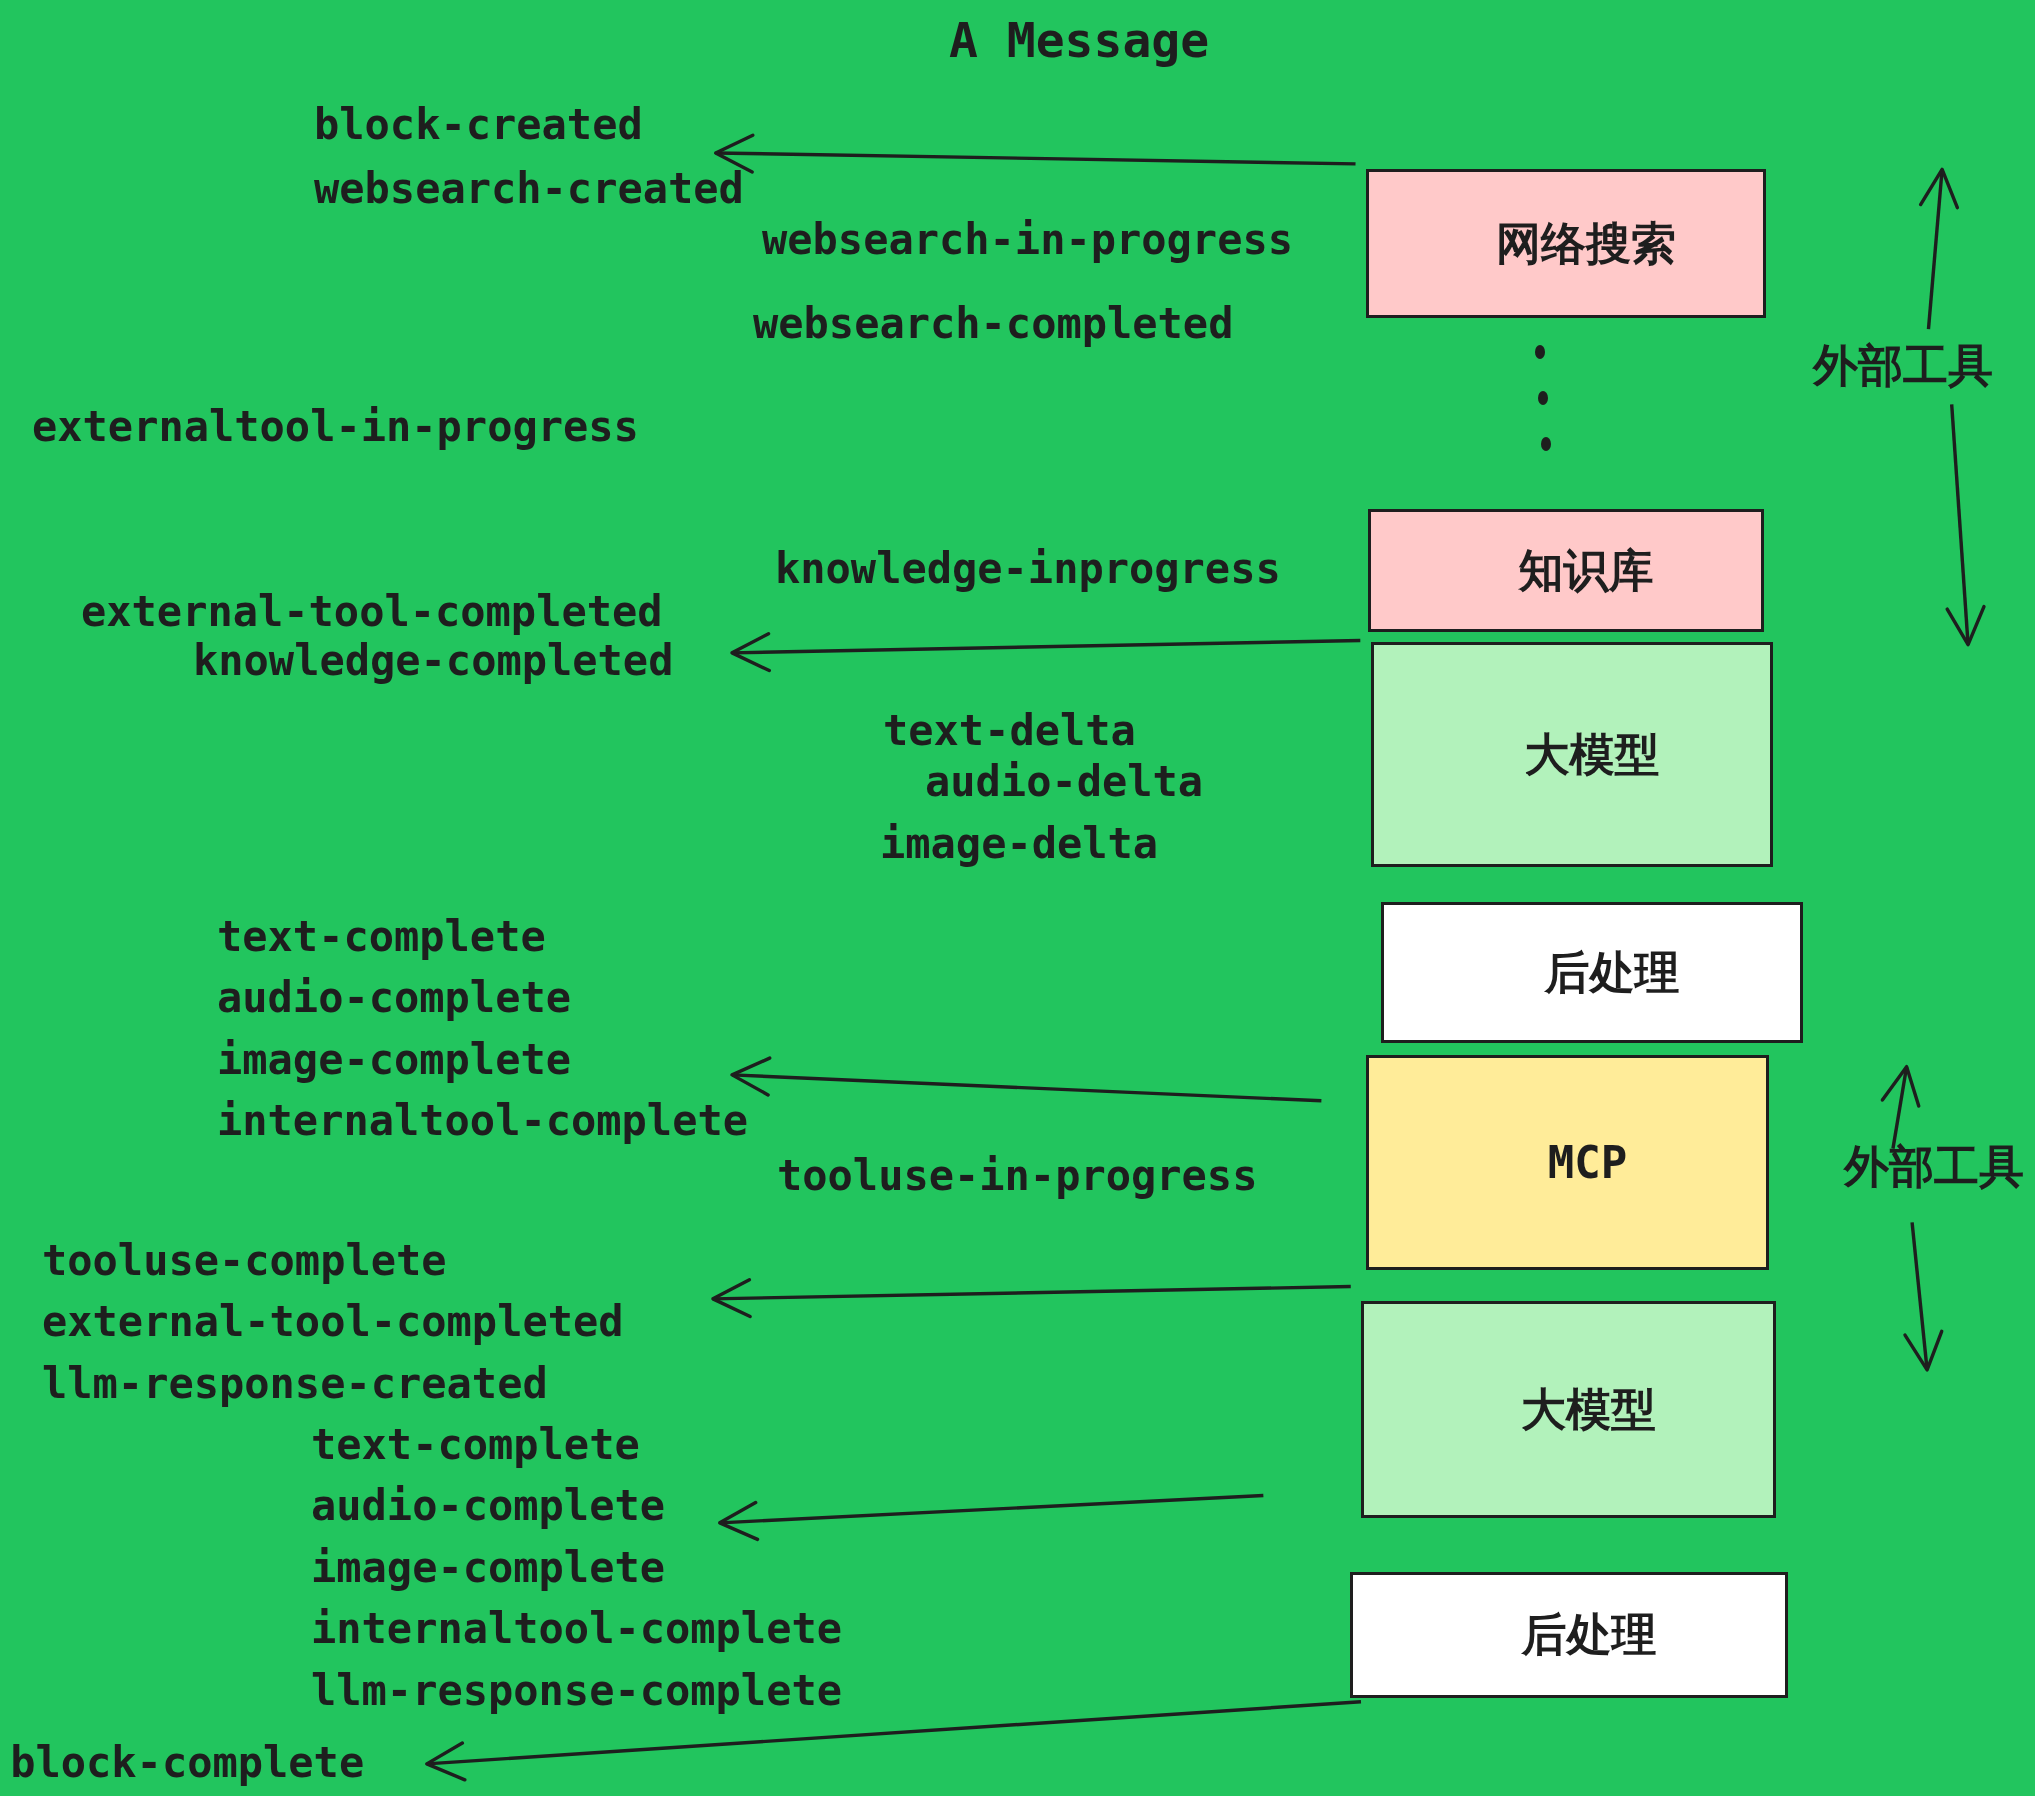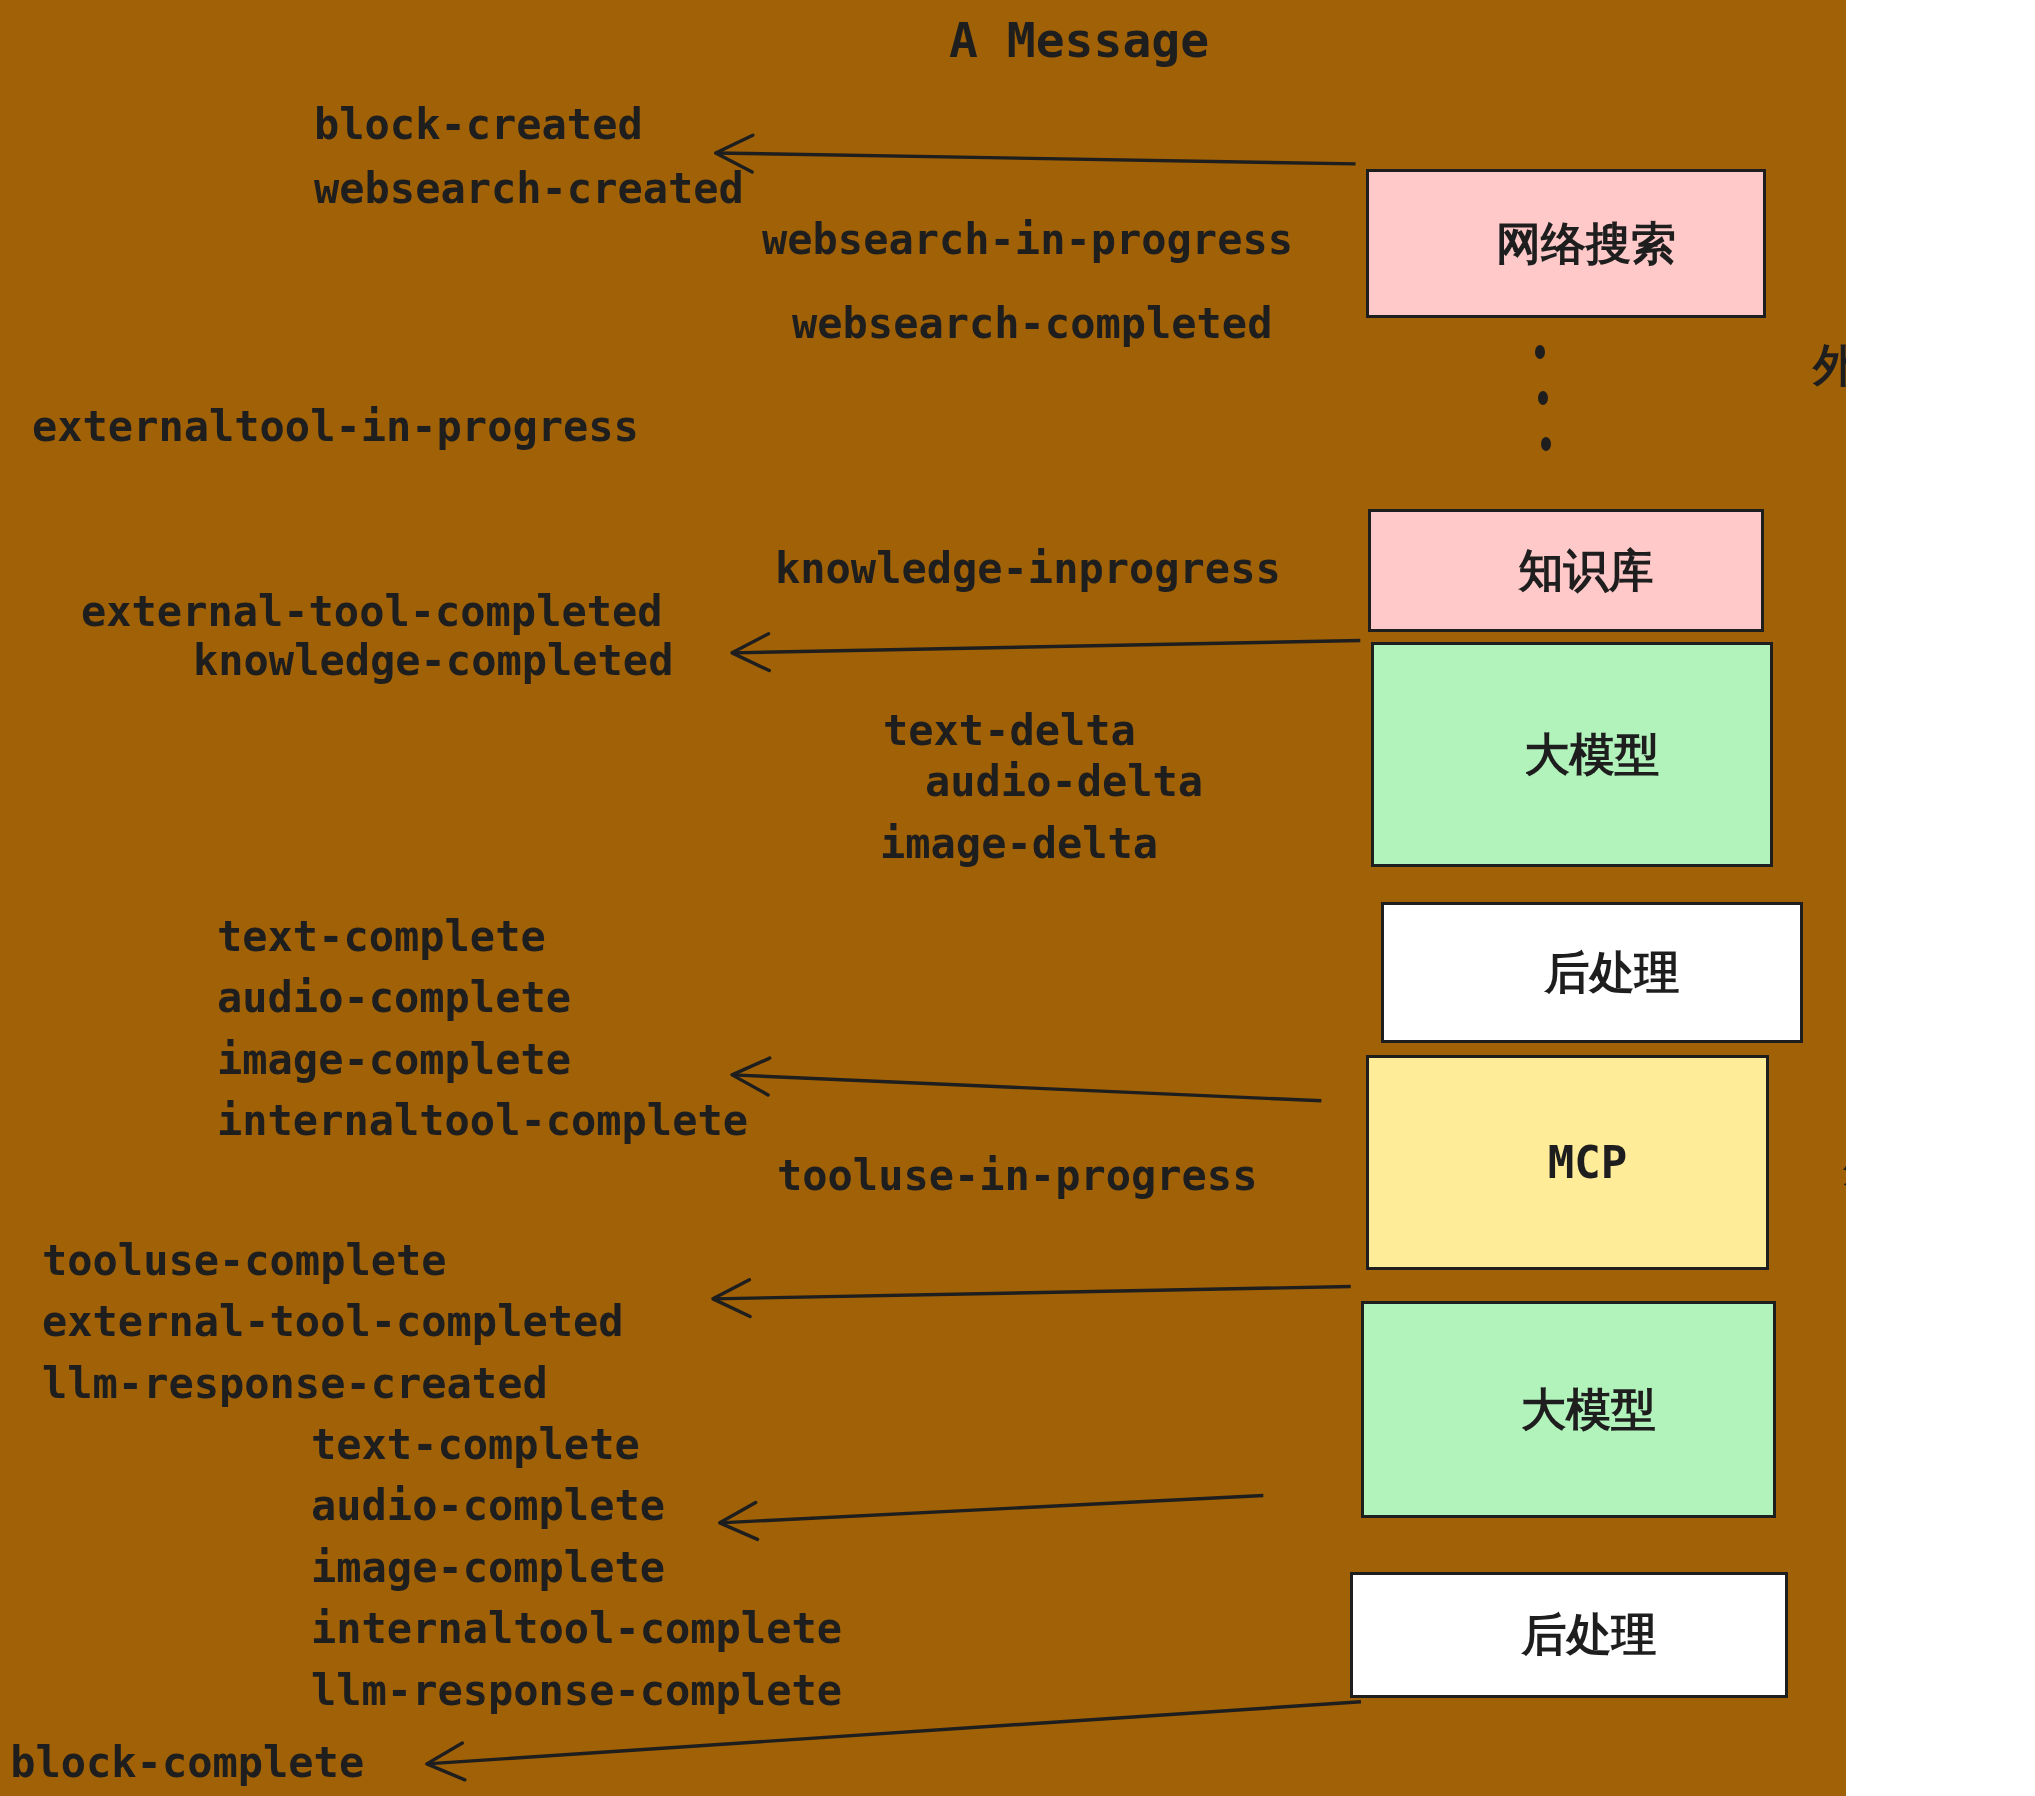--- a/index.html
+++ b/index.html
@@ -1,16 +1,16 @@
 <!DOCTYPE html>
 <html style="font-size:11px"><head>
 <meta charset="utf-8">
 <style>
   html,body{margin:0;padding:0;background:#ffffff;}
-  #canvas{position:relative;width:1846px;height:1796px;background:#a16207;overflow:hidden;
+  #canvas{position:relative;width:2035px;height:1796px;background:#22c55e;overflow:hidden;
           font-family:"DejaVu Sans Mono", monospace;color:#1e1e1e;}
   #arrow-layer{position:absolute;left:0;top:0;width:2035px;height:1796px;}
   .ev{position:absolute;font:bold 42px "DejaVu Sans Mono", monospace;color:#1e1e1e;
       white-space:nowrap;letter-spacing:0px;line-height:1.1;}
   .title{position:absolute;font:bold 48px "DejaVu Sans Mono", monospace;color:#1e1e1e;white-space:nowrap;}
   .box{position:absolute;border:3.4px solid #1e1e1e;box-sizing:border-box;
        display:flex;align-items:center;justify-content:center;padding-left:40px;}
   .box-label{font:600 45px "DejaVu Sans", sans-serif;color:#1e1e1e;white-space:nowrap;}
   .box-label.mono{font:bold 44px "DejaVu Sans Mono", monospace;}
   .side-label{position:absolute;font:600 45px "DejaVu Sans", sans-serif;color:#1e1e1e;white-space:nowrap;}
@@ -39,21 +39,21 @@
     <line x1="2858" y1="592" x2="2882" y2="944" stroke="#1e1e1e" stroke-width="5" marker-end="url(#ah)"></line>
     <line x1="2772" y1="1682" x2="2792" y2="1562" stroke="#1e1e1e" stroke-width="5" marker-end="url(#ah)"></line>
     <line x1="2800" y1="1790" x2="2822" y2="2006" stroke="#1e1e1e" stroke-width="5" marker-end="url(#ah)"></line>
   </svg>
 
   <div class="title" style="left:949px;top:12.3px;">A Message</div>
 
   <div class="ev" style="left:314px;top:166px;">websearch-created</div>
   <div class="ev" style="left:314px;top:102px;">block-created</div>
   <div class="ev" style="left:762px;top:217px;">websearch-in-progress</div>
-  <div class="ev" style="left:792px;top:301px;">websearch-completed</div>
+  <div class="ev" style="left:753px;top:301px;">websearch-completed</div>
   <div class="ev" style="left:32px;top:404px;">externaltool-in-progress</div>
   <div class="ev" style="left:775px;top:546px;">knowledge-inprogress</div>
   <div class="ev" style="left:81px;top:589px;">external-tool-completed</div>
   <div class="ev" style="left:193px;top:638px;text-align:center;">knowledge-completed</div>
   <div class="ev" style="left:883px;top:698px;margin-top:10px;">text-delta</div>
   <div class="ev" style="left:925px;top:759px;">audio-delta</div>
   <div class="ev" style="left:880px;top:821px;">image-delta</div>
   <div class="ev" style="left:217px;top:914px;">text-complete</div>
   <div class="ev" style="left:217px;top:975px;">audio-complete</div>
   <div class="ev" style="left:217px;top:1037px;">image-complete</div>

